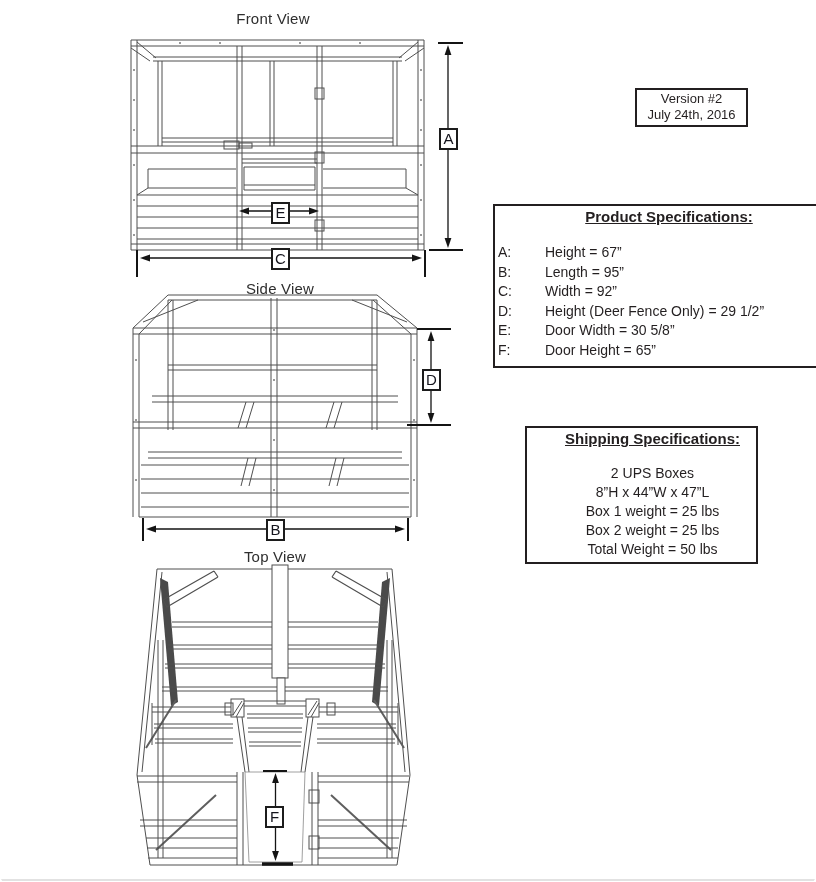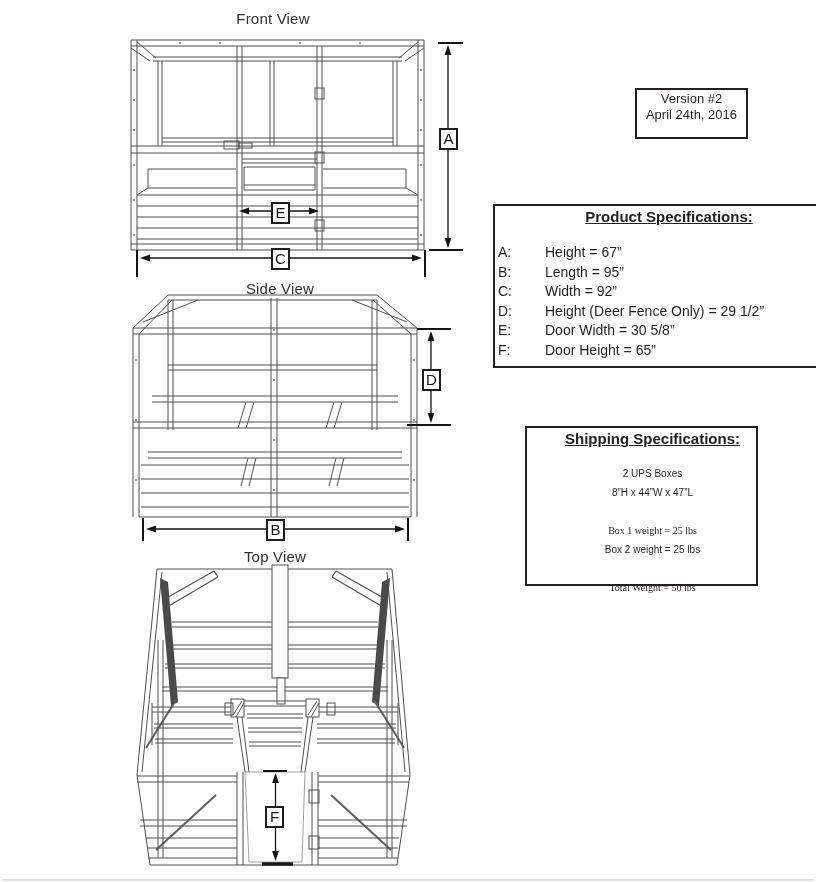--- a/index.html
+++ b/index.html
@@ -11,37 +11,37 @@
   .view-title{
     position:absolute;width:200px;text-align:center;
     font-size:15px;color:#2e2e2e;letter-spacing:.2px;
   }
   .dim-box{
     position:absolute;width:15px;height:18px;border:2px solid #1c1c1c;background:#fff;
     font-size:15px;line-height:18px;text-align:center;color:#14141c;
   }
   .version-box{
     position:absolute;left:635px;top:88px;width:113px;box-sizing:border-box;
-    border:2px solid #231f20;text-align:center;font-size:13px;line-height:16px;padding:1px 0 14px 0;
+    border:2px solid #231f20;text-align:center;font-size:13px;line-height:16px;padding:1px 0 2px 0;
   }
   .spec-box{
     position:absolute;box-sizing:border-box;border:2px solid #231f20;background:#fff;
   }
   .product-box{left:493px;top:204px;width:352px;height:164px;}
-  .shipping-box{left:525px;top:426px;width:233px;height:160px;text-align:center;padding-left:22px;}
+  .shipping-box{left:525px;top:426px;width:233px;height:138px;text-align:center;padding-left:22px;}
   .spec-title{
     font-weight:bold;font-size:15px;text-align:center;text-decoration:underline;
     margin-top:2px;
   }
   .spec-rows{margin-top:18px;}
   .spec-row{display:flex;font-size:14px;line-height:19.5px;}
   .spec-row .k{width:47px;padding-left:3px;flex:none;}
-  .ship-line{font-size:10px;line-height:19px;}
+  .ship-line{font-size:14px;line-height:19px;}
   .mt17{margin-top:17px;}
-  .mt19{margin-top:19px;font-family:Liberation Serif, serif;}
+  .mt19{}
 </style>
 </head>
 <body>
 
 <div class="page">
 
   <svg class="drawing" width="816" height="882" viewBox="0 0 816 882">
 
     <g stroke="#4f4f4f" stroke-width="1" fill="none">
       <path d="M131 40H424V250H131Z M137 40V250 M418 40V250 M131 46H424 M131 244H424"></path>
@@ -183,21 +183,21 @@
 
   <div class="dim-box" style="left:439px;top:128px">A</div>
   <div class="dim-box" style="left:271px;top:202px">E</div>
   <div class="dim-box" style="left:271px;top:248px">C</div>
   <div class="dim-box" style="left:422px;top:369px">D</div>
   <div class="dim-box" style="left:266px;top:519px">B</div>
   <div class="dim-box" style="left:265px;top:806px">F</div>
 
   <div class="version-box">
     <div>Version #2</div>
-    <div>April 24th, 2016</div>
+    <div>July 24th, 2016</div>
   </div>
 
   <div class="spec-box product-box">
     <div class="spec-title">Product Specifications:</div>
     <div class="spec-rows">
       <div class="spec-row">
         <span class="k">A:</span>
         <span class="v">Height = 67”</span>
       </div>
       <div class="spec-row">

